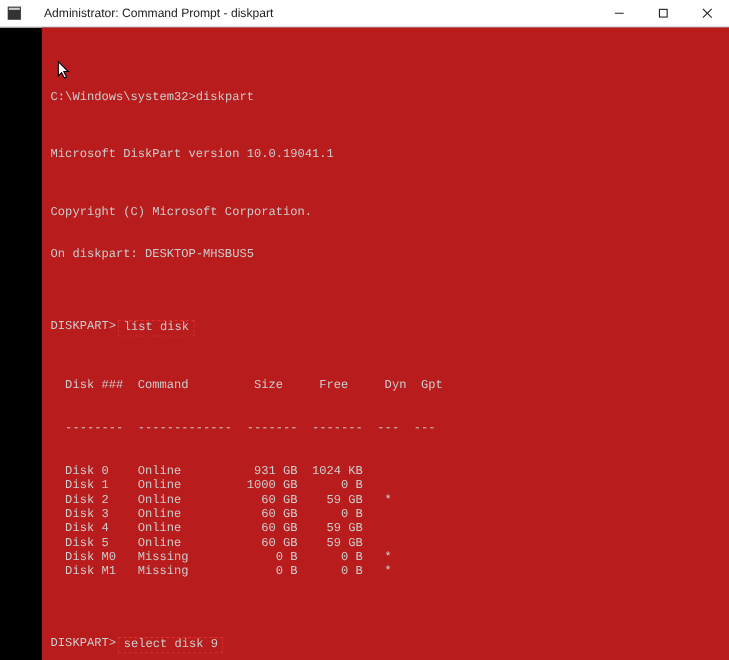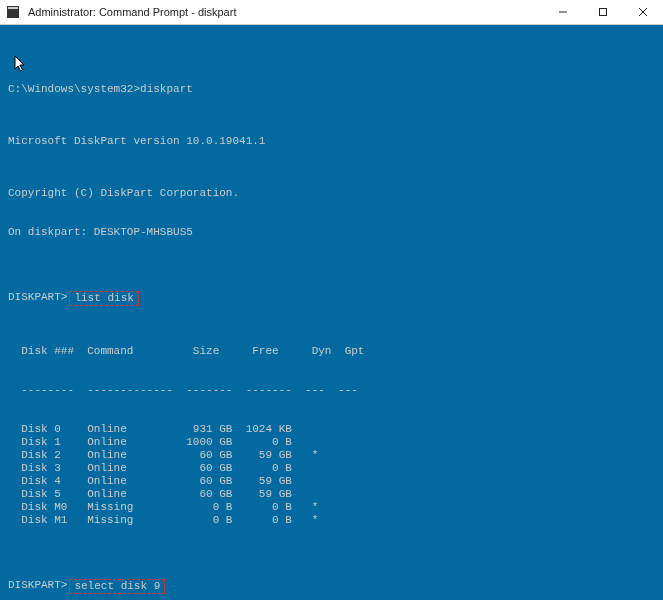--- a/index.html
+++ b/index.html
@@ -24,21 +24,21 @@
     background: #fff;
     display: flex;
     align-items: center;
     justify-content: space-between;
     padding: 0 0 0 6px;
     border-bottom: 1px solid #ccc;
   }
   .title-left {
     display: flex;
     align-items: center;
-    gap: 8px;
+    gap: 20px;
   }
   .title-icon {
     width: 14px;
     height: 14px;
     display: inline-flex;
     align-items: center;
     justify-content: center;
   }
   .title-text {
     font-family: "Segoe UI", Arial, sans-serif;
@@ -53,28 +53,29 @@
     height: 24px;
     display: flex;
     align-items: center;
     justify-content: center;
     font-family: Arial, sans-serif;
     font-size: 11px;
     color: #222;
   }
   .terminal {
     flex: 1;
-    background: #0369a1;
+    background: #b91c1c;
     color: #ccc;
     font-size: 11px;
     line-height: 13px;
     padding: 6px 8px;
     white-space: pre;
     overflow: hidden;
     position: relative;
+    margin-left: 38px;
   }
   .row {
     display: block;
     height: 13px;
   }
   .prompt-row {
     display: flex;
     height: 15px;
   }
   .prompt-label {
@@ -131,21 +132,21 @@
 
   <div class="terminal">
     <svg class="cursor-img" width="14" height="18" viewBox="0 0 14 18">
       <path d="M1 1 L1 14 L4 11 L6.5 16 L8.5 15 L6 10 L10 10 Z" fill="#fff" stroke="#000" stroke-width="1"></path>
     </svg>
 
     <span class="row"><span>C:\Windows\system32&gt;</span><span>diskpart</span></span>
     <span class="blank"></span>
     <span class="row">Microsoft DiskPart version 10.0.19041.1</span>
     <span class="blank"></span>
-    <span class="row">Copyright (C) DiskPart Corporation.</span>
+    <span class="row">Copyright (C) Microsoft Corporation.</span>
     <span class="row">On diskpart: DESKTOP-MHSBUS5</span>
     <span class="blank"></span>
 
     <div class="prompt-row"><span class="prompt-label">DISKPART&gt;</span> <span class="hl">list disk</span></div>
     <span class="blank"></span>
     <span class="row">  Disk ###  Command         Size     Free     Dyn  Gpt</span>
     <span class="row">  --------  -------------  -------  -------  ---  ---</span>
     <div id="disk-rows"><span class="row">  Disk 0    Online          931 GB  1024 KB        </span><span class="row">  Disk 1    Online         1000 GB      0 B        </span><span class="row">  Disk 2    Online           60 GB    59 GB   *    </span><span class="row">  Disk 3    Online           60 GB      0 B        </span><span class="row">  Disk 4    Online           60 GB    59 GB        </span><span class="row">  Disk 5    Online           60 GB    59 GB        </span><span class="row">  Disk M0   Missing            0 B      0 B   *    </span><span class="row">  Disk M1   Missing            0 B      0 B   *    </span></div>
     <span class="blank"></span>
 

